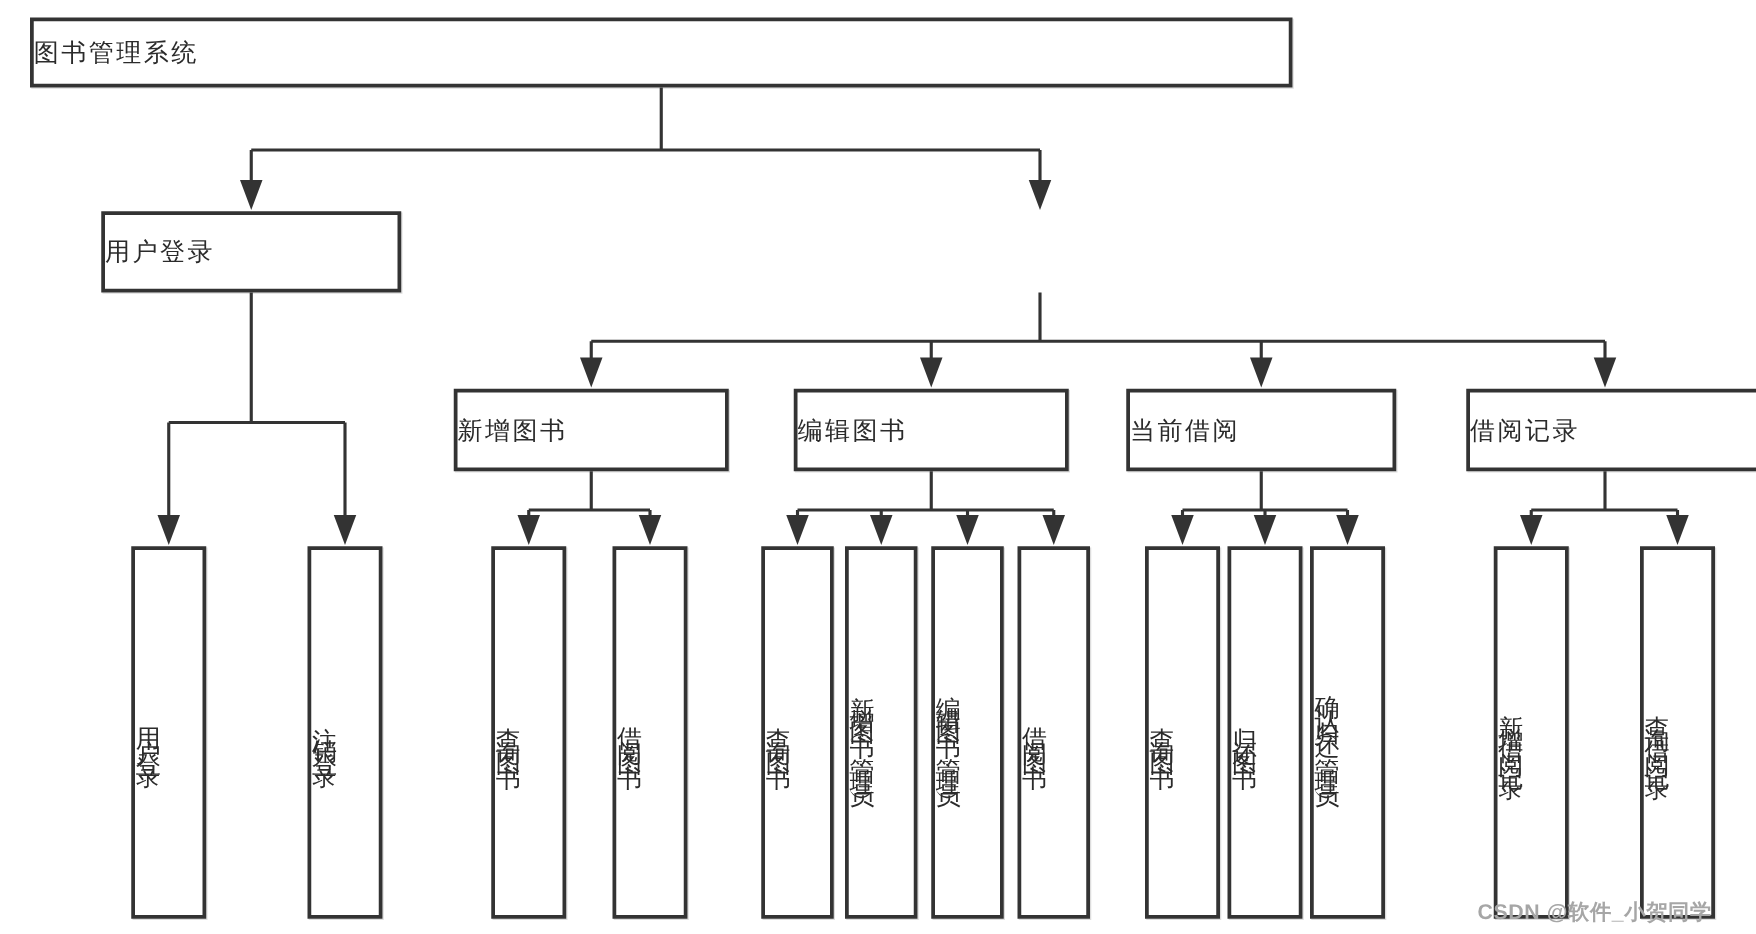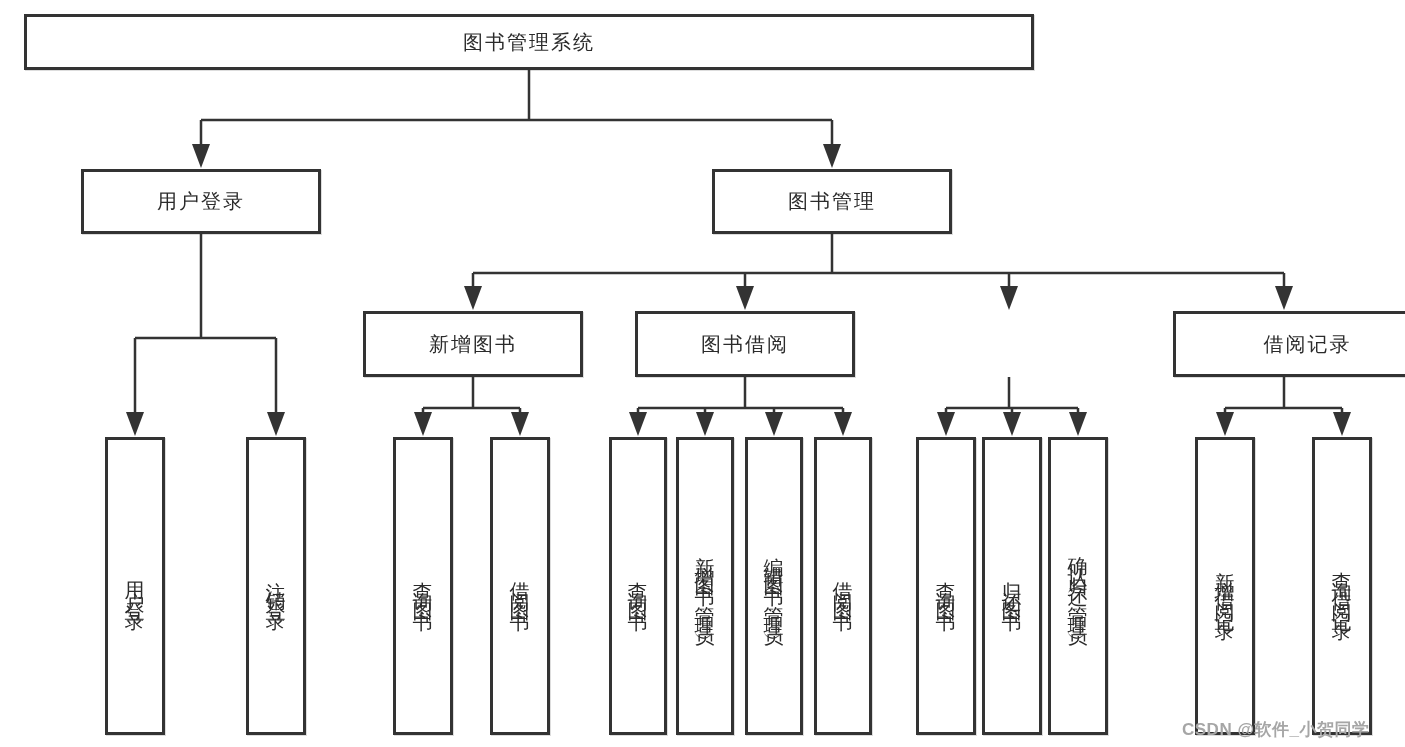--- a/index.html
+++ b/index.html
@@ -27,21 +27,20 @@
     fill: var(--line, #333333);
     stroke: none;
   }
   .node {
     position: absolute;
     box-sizing: border-box;
     background: var(--box-bg, #ffffff);
     border: 3px solid var(--box-border, #333333);
     display: flex;
     align-items: center;
-    justify-content: center;
     font-size: 20px;
     letter-spacing: 2px;
     color: var(--text, #2b2b2b);
     z-index: 1;
     box-shadow: 1px 1px 0 rgba(120,120,120,0.25);
   }
   .vnode span {
     writing-mode: vertical-rl;
     text-orientation: mixed;
     font-size: 20px;
@@ -96,29 +95,29 @@
       <polygon points="1333,412 1351,412 1342,436"></polygon>
     </svg>
 
   <div class="node" style="left:24px; top:14px; width:1010px; height:56px;">
     <span>图书管理系统</span>
   </div>
 
   <div class="node" style="left:81px; top:169px; width:240px; height:65px;">
     <span>用户登录</span>
   </div>
-  <div class="node" style="left:712px; top:169px; width:240px; height:65px;">
-    <span>图书管理</span>
-  </div>
 
   <div class="node" style="left:363px; top:311px; width:220px; height:66px;">
     <span>新增图书</span>
   </div>
   <div class="node" style="left:635px; top:311px; width:220px; height:66px;">
-    <span>图书借阅</span>
+    <span>编辑图书</span>
+  </div>
+  <div class="node" style="left:901px; top:311px; width:216px; height:66px;">
+    <span>当前借阅</span>
   </div>
   <div class="node" style="left:1173px; top:311px; width:269px; height:66px;">
     <span>借阅记录</span>
   </div>
 
   <div class="node vnode" style="left:105px; top:437px; width:60px; height:298px;">
     <span>用户登录</span>
   </div>
   <div class="node vnode" style="left:246px; top:437px; width:60px; height:298px;">
     <span>注销登录</span>

